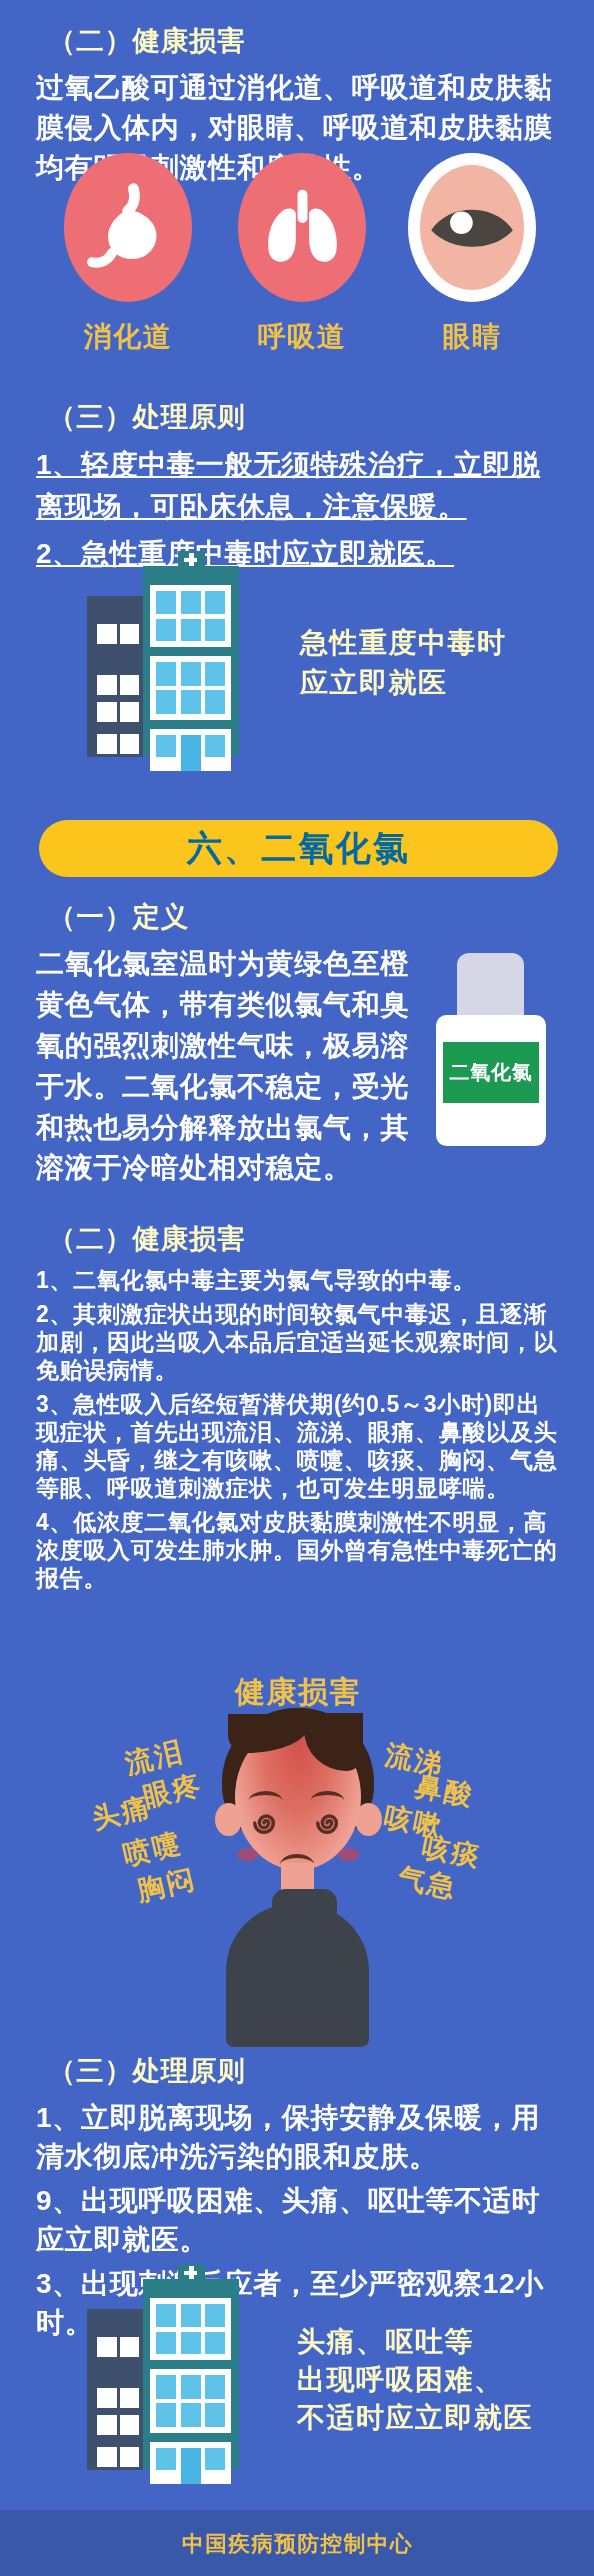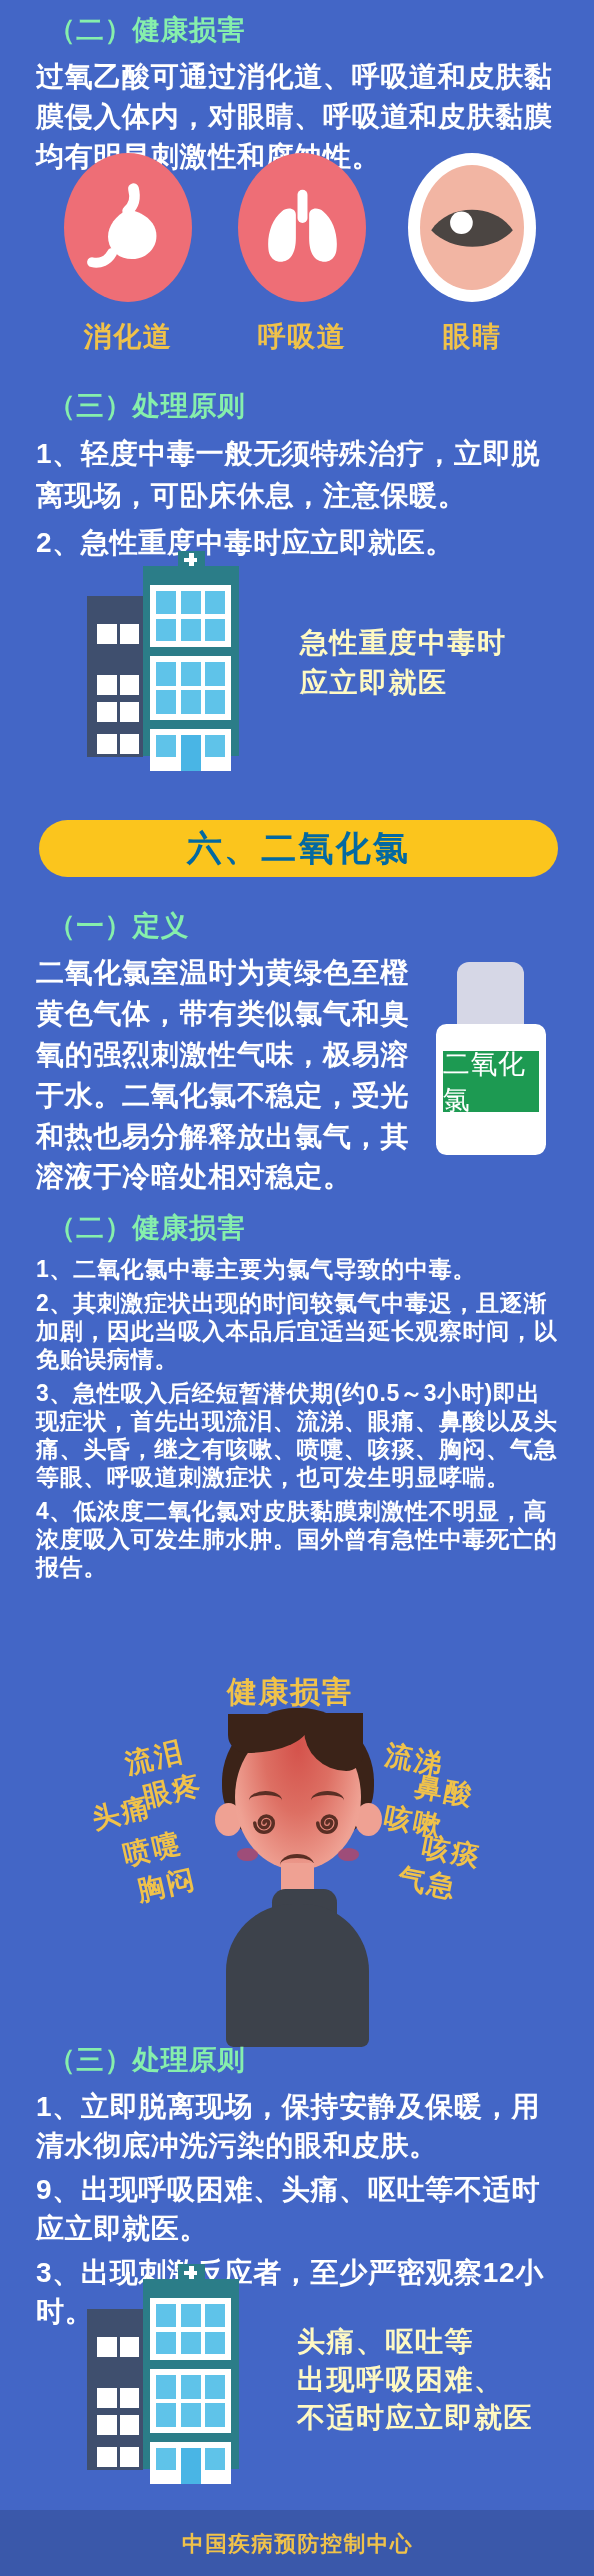--- a/index.html
+++ b/index.html
@@ -2,38 +2,38 @@
 <html style="font-size:12px"><head>
 <meta charset="utf-8">
 <style>
   html,body{margin:0;padding:0;background:#33456e;}
   #poster{
     position:relative;width:595px;height:2576px;overflow:hidden;
     background:#4366c6;
     font-family:"Liberation Sans","DejaVu Sans",sans-serif;
     -webkit-font-smoothing:antialiased;
   }
-  .h2{font-size:27.5px;font-weight:700;color:#86efac;margin:0 0 9px;padding-left:12px;letter-spacing:0.7px;}
+  .h2{font-size:27.5px;font-weight:700;color:#fef9c3;margin:11px 0 9px;padding-left:12px;letter-spacing:0.7px;}
   .body-text{font-size:28px;font-weight:700;color:#ffffff;line-height:1.42;margin:0;letter-spacing:0.7px;}
   .li{font-size:28px;font-weight:700;color:#ffffff;line-height:1.28;margin:0 0 7.4px;letter-spacing:0.7px;}
   .yellow-note{font-size:28px;font-weight:700;color:#fef9c3;line-height:1.42;letter-spacing:1.5px;}
 
   
   #sec1-health{position:absolute;top:12px;left:36px;width:523px;}
   #routes{position:absolute;top:153px;left:0;width:595px;height:201px;}
   .route{position:absolute;width:128px;text-align:center;}
   .route-circle{width:128px;height:149px;border-radius:50%;position:relative;display:flex;align-items:center;justify-content:center;}
   .red-circle{background:#ee6e76;}
   .white-circle{background:#ffffff;}
   .eye-inner{position:absolute;inset:12px;border-radius:50%;background:#f2b5a3;}
   .route-label{margin-top:16.4px;font-size:28px;font-weight:700;color:#f0c24a;letter-spacing:1.5px;}
   #route-1{left:64px;} #route-2{left:238px;} #route-3{left:408px;}
 
   #sec1-treat{position:absolute;top:388px;left:36px;width:525px;}
-  #sec1-treat .li{line-height:1.5;margin-bottom:4.5px;}
+  #sec1-treat .li{line-height:1.5;margin-bottom:4.5px;text-decoration:underline;}
 
   
   .hospital{position:absolute;width:152px;height:205px;}
   #hospital-1{top:551px;left:87px;}
   #hospital-2{top:2264px;left:87px;}
   .h-tab{position:absolute;left:91px;top:0;width:27px;height:18px;background:#2b7d88;}
   .h-cross-v{position:absolute;left:102px;top:2.2px;width:4.5px;height:13.4px;background:#ffffff;}
   .h-cross-h{position:absolute;left:97px;top:6.7px;width:13.4px;height:4.5px;background:#ffffff;}
   .h-navy{position:absolute;left:0;top:45px;width:56px;height:161px;background:#3f4f6e;}
   .nw{position:absolute;width:19.3px;height:20px;background:#ffffff;}
@@ -49,32 +49,32 @@
   .pane{background:#5fc3e9;}
   .wb3 .pane{height:22px;}
   .door{background:#49b5e5;height:36px;}
 
   #note-1{position:absolute;top:623px;left:300px;}
   #note-2{position:absolute;top:2323px;left:297px;line-height:1.36;}
 
   #banner{position:absolute;top:820px;left:39px;width:519px;height:57px;border-radius:33px;background:#fbc51d;display:flex;align-items:center;justify-content:center;}
   #banner span{font-size:35px;font-weight:800;color:#0369a1;letter-spacing:2.2px;}
 
-  #sec-def{position:absolute;top:908px;left:36px;width:516px;}
+  #sec-def{position:absolute;top:888px;left:36px;width:516px;}
   .bottle-float{float:right;width:113px;height:245px;margin:9px 4.5px 0 10.4px;position:relative;}
   .bottle-cap{position:absolute;top:0;left:22px;width:67px;height:68px;background:#d6d7e6;border-radius:12px 12px 0 0;}
   .bottle-body{position:absolute;top:62px;left:1.5px;width:110px;height:131px;background:#ffffff;border-radius:10.4px;}
   .bottle-label{position:absolute;top:27px;left:6.7px;right:6.7px;height:61px;background:#1d9a52;display:flex;align-items:center;justify-content:center;}
-  .bottle-label span{font-size:27px;font-weight:400;color:#ffffff;letter-spacing:0.7px;}
+  .bottle-label span{font-size:20px;font-weight:700;color:#ffffff;letter-spacing:0.7px;}
 
   #sec2-health{position:absolute;top:1210px;left:36px;width:526px;}
   #sec2-health .li{line-height:1.22;margin-bottom:6px;font-size:23px;}
 
   #symptom-fig{position:absolute;top:1669px;left:0;width:595px;height:372px;}
-  #symptom-title{position:absolute;top:3px;left:227px;width:134px;text-align:left;font-size:30px;font-weight:700;color:#f0c24a;letter-spacing:1.5px;}
+  #symptom-title{position:absolute;top:3px;left:227px;width:134px;text-align:right;font-size:30px;font-weight:700;color:#f0c24a;letter-spacing:1.5px;}
   .person{position:absolute;top:39px;left:216px;width:164px;height:334px;}
   .hair{position:absolute;left:6px;top:0;width:152px;height:137px;background:#3b2318;border-radius:74px 74px 59px 59px;}
   .ear{position:absolute;top:95px;width:27px;height:33px;background:#efa193;border-radius:50%;}
   .ear-l{left:-1.5px;} .ear-r{right:-1.5px;}
   .face{position:absolute;left:18.6px;top:16.4px;width:126px;height:146px;border-radius:50%;
         background:radial-gradient(ellipse at 50% 15%, #d4524b 0%, #dd6f63 38%, #efa193 75%, #f2ab9c 100%);}
   .bang{position:absolute;background:#3b2318;}
   .bang-l{left:12px;top:6px;width:82px;height:39px;border-radius:0 0 100% 30%/0 0 100% 60%;}
   .bang-r{left:88px;top:4.5px;width:59px;height:58px;border-radius:0 0 40% 100%/0 0 40% 100%;}
   .brow{position:absolute;width:33px;height:15px;border-top:4.5px solid #5a2e24;border-radius:50%;}

